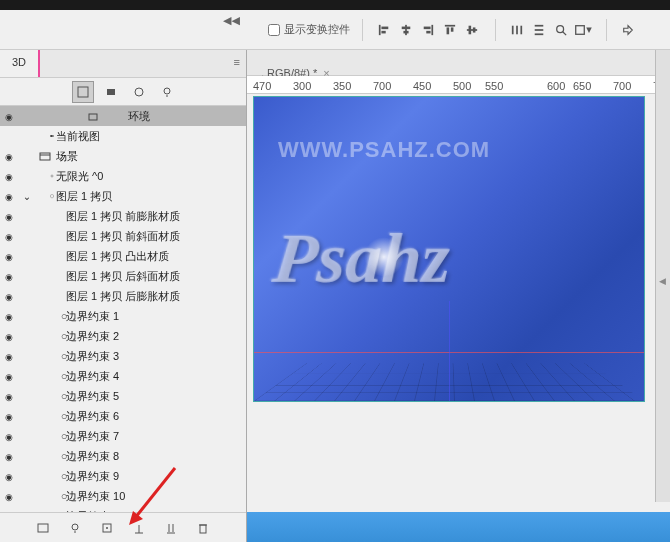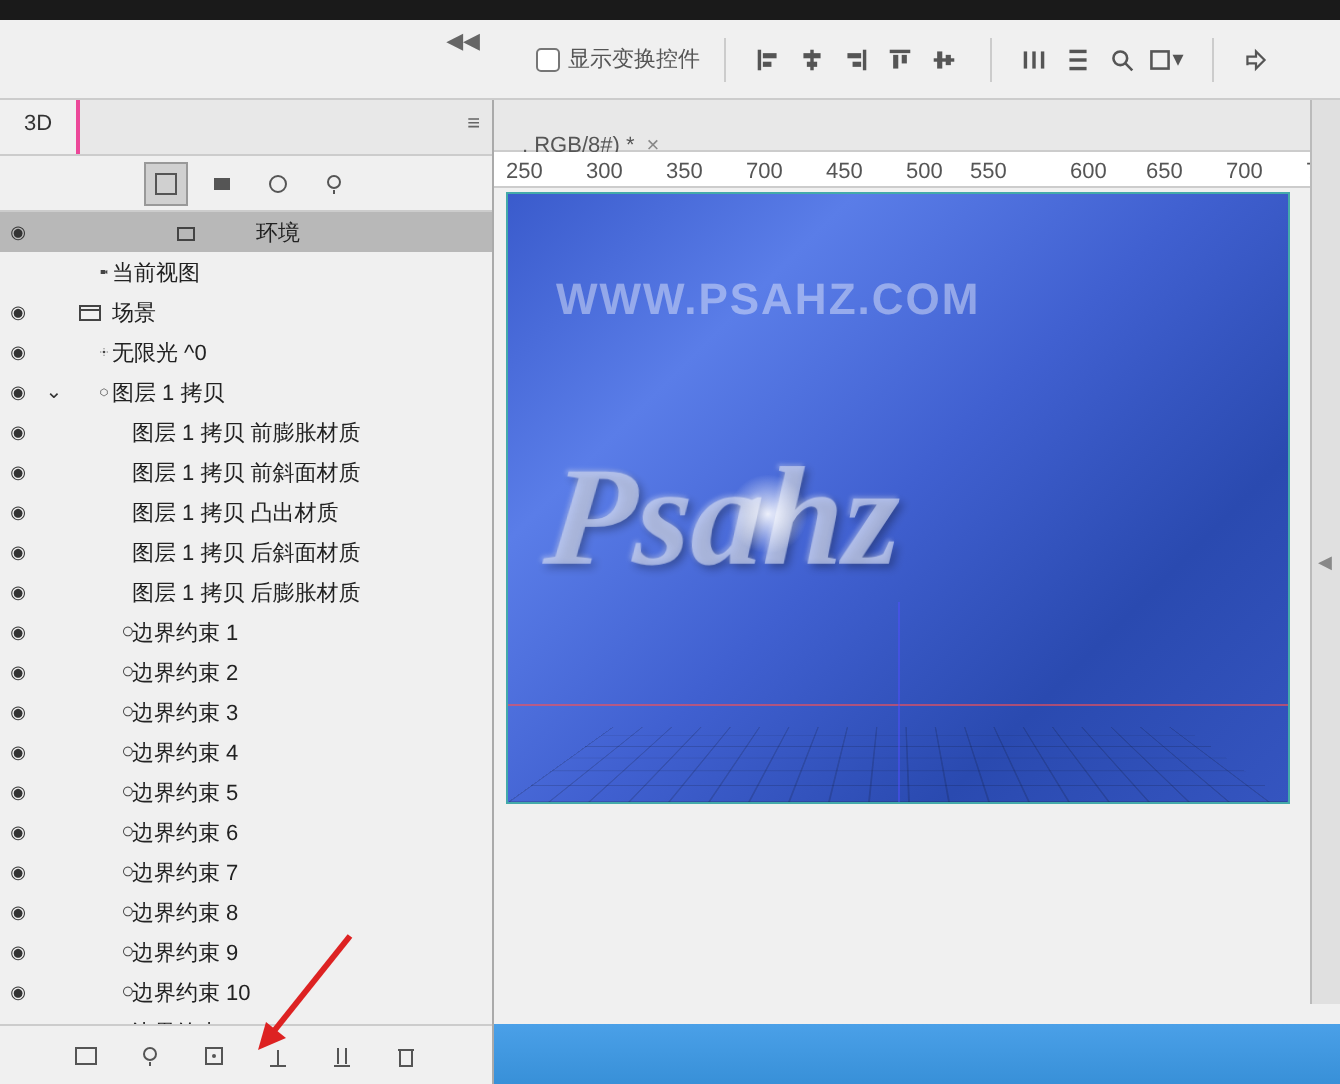--- a/index.html
+++ b/index.html
@@ -422,28 +422,28 @@
   </div>
 
   <div class="canvas-area">
     <div class="doc-tabs">
       <div class="doc-tab">
         <span>, RGB/8#) *</span>
         <span class="close">×</span>
       </div>
     </div>
     <div class="ruler-h" id="ruler-h">
-        <span class="tick" style="left: 6px;">250</span>
+        <span class="tick" style="left: 6px;">470</span>
         <span class="tick" style="left: 46px;">300</span>
         <span class="tick" style="left: 86px;">350</span>
         <span class="tick" style="left: 126px;">700</span>
         <span class="tick" style="left: 166px;">450</span>
         <span class="tick" style="left: 206px;">500</span>
         <span class="tick" style="left: 238px;">550</span>
-        <span class="tick" style="left: 288px;">600</span>
+        <span class="tick" style="left: 300px;">600</span>
         <span class="tick" style="left: 326px;">650</span>
         <span class="tick" style="left: 366px;">700</span>
         <span class="tick" style="left: 406px;">7</span>
       </div>
     <div class="canvas-wrap">
       <div class="canvas">
         <div class="grid-floor"></div>
         <div class="axis-x"></div>
         <div class="axis-z"></div>
         <div class="canvas-watermark">WWW.PSAHZ.COM</div>

